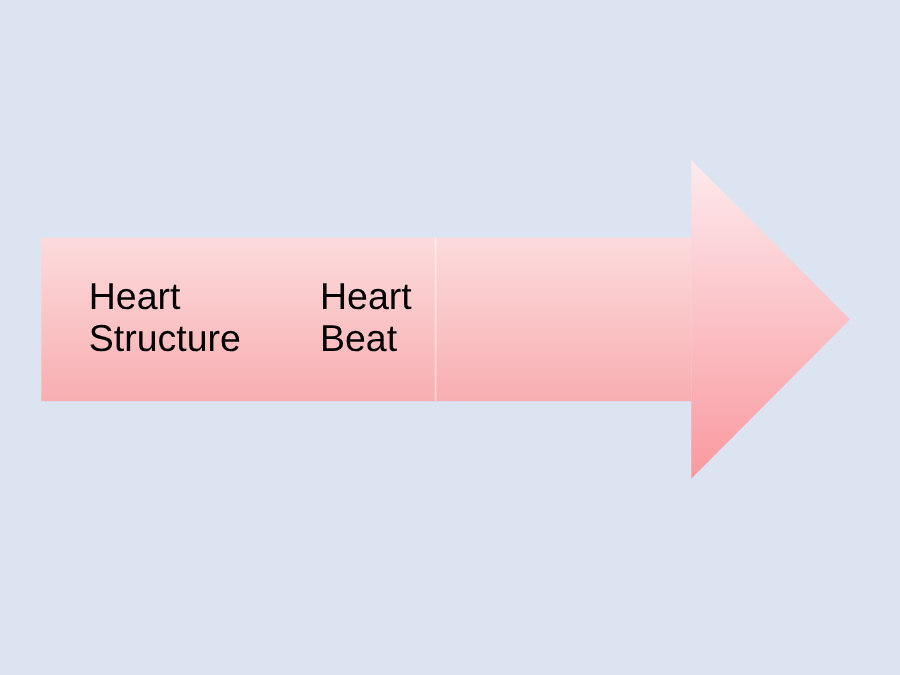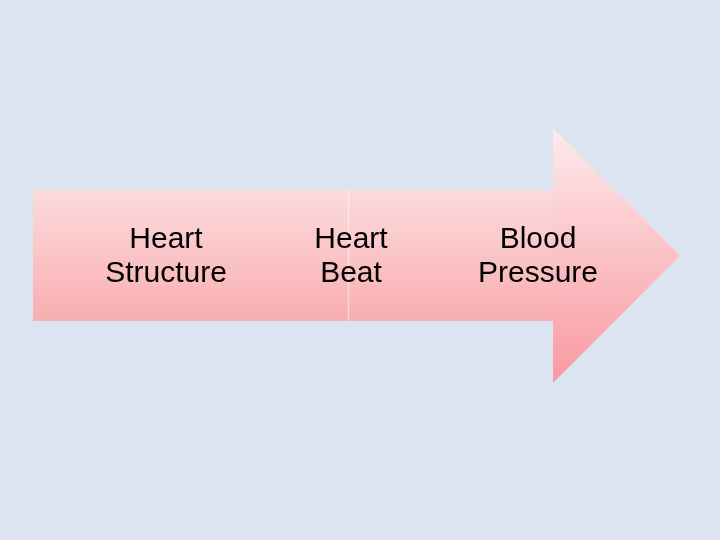--- a/index.html
+++ b/index.html
@@ -18,21 +18,21 @@
     position: absolute;
     left: 0;
     top: 0;
     width: 720px;
     height: 540px;
   }
   .step-label {
     position: absolute;
     top: 221px;
     width: 190px;
-    text-align: center;
+    text-align: left;
     font-size: 30px;
     line-height: 34px;
     color: #000000;
     white-space: pre-line;
   }
   .step-label.pos-1 { left: 71px; }
   .step-label.pos-2 { left: 256px; }
   .step-label.pos-3 { left: 443px; }
 </style>
 </head>
@@ -58,16 +58,14 @@
 
     <line x1="348.5" y1="190" x2="348.5" y2="321" stroke="#ffffff" stroke-opacity="0.45" stroke-width="1.5"></line>
   </svg>
 
   <div class="step-label pos-1">Heart
 Structure</div>
 
   <div class="step-label pos-2">Heart
 Beat</div>
 
-  <div class="step-label pos-3">Blood
-Pressure</div>
 
 </div>
 
 </body></html>

